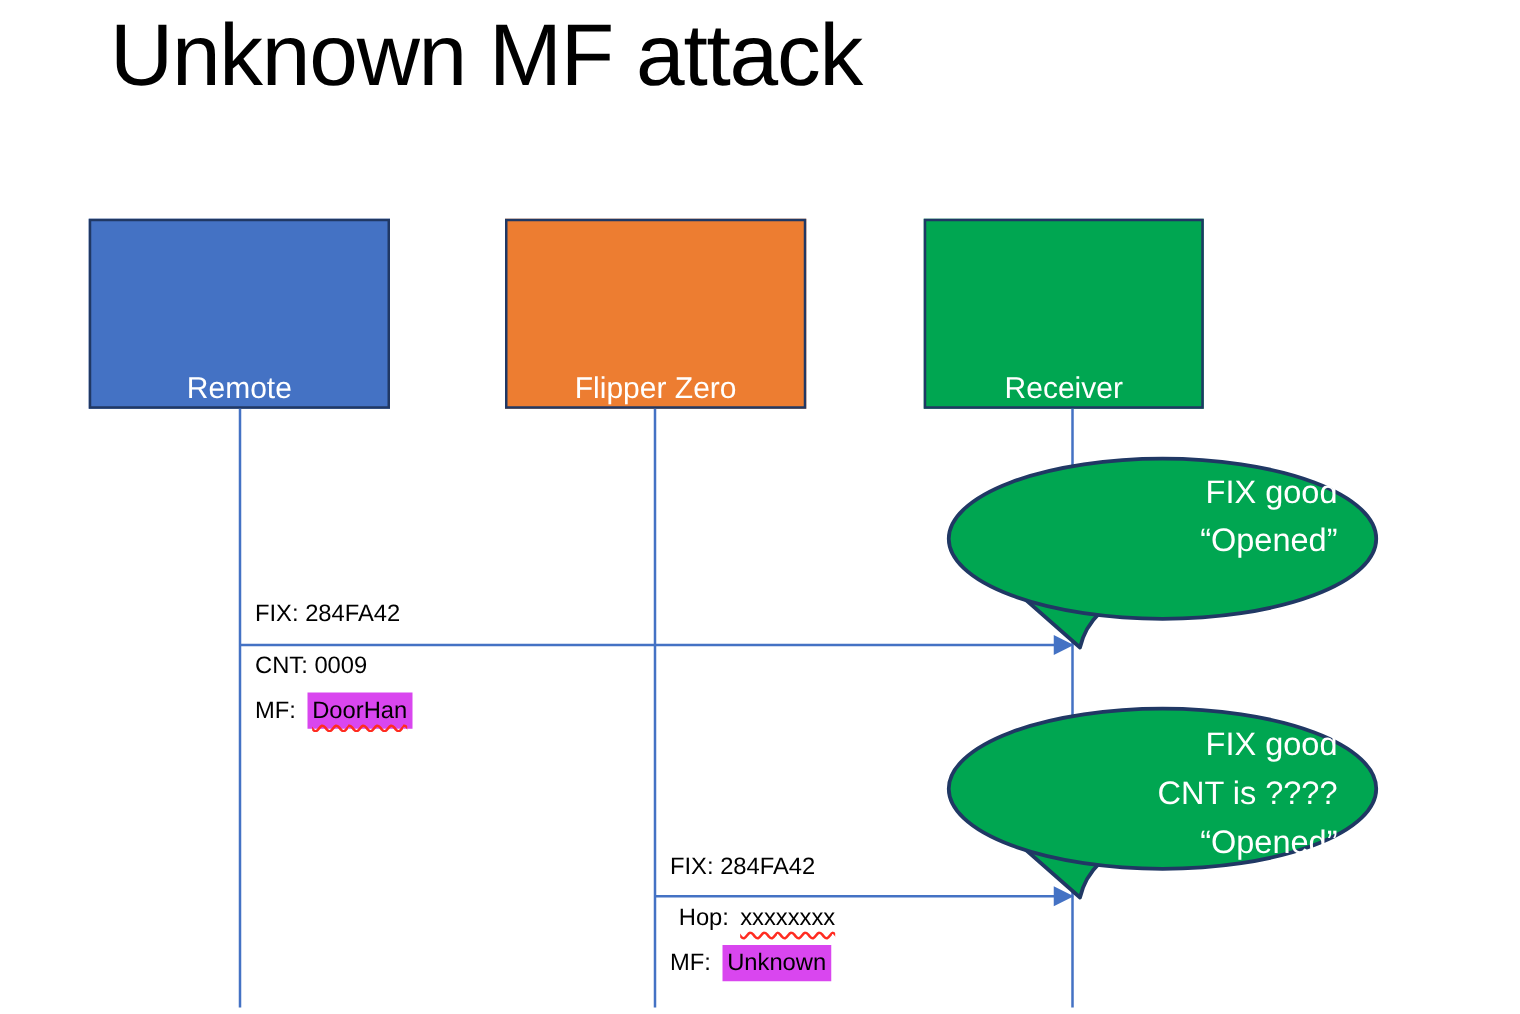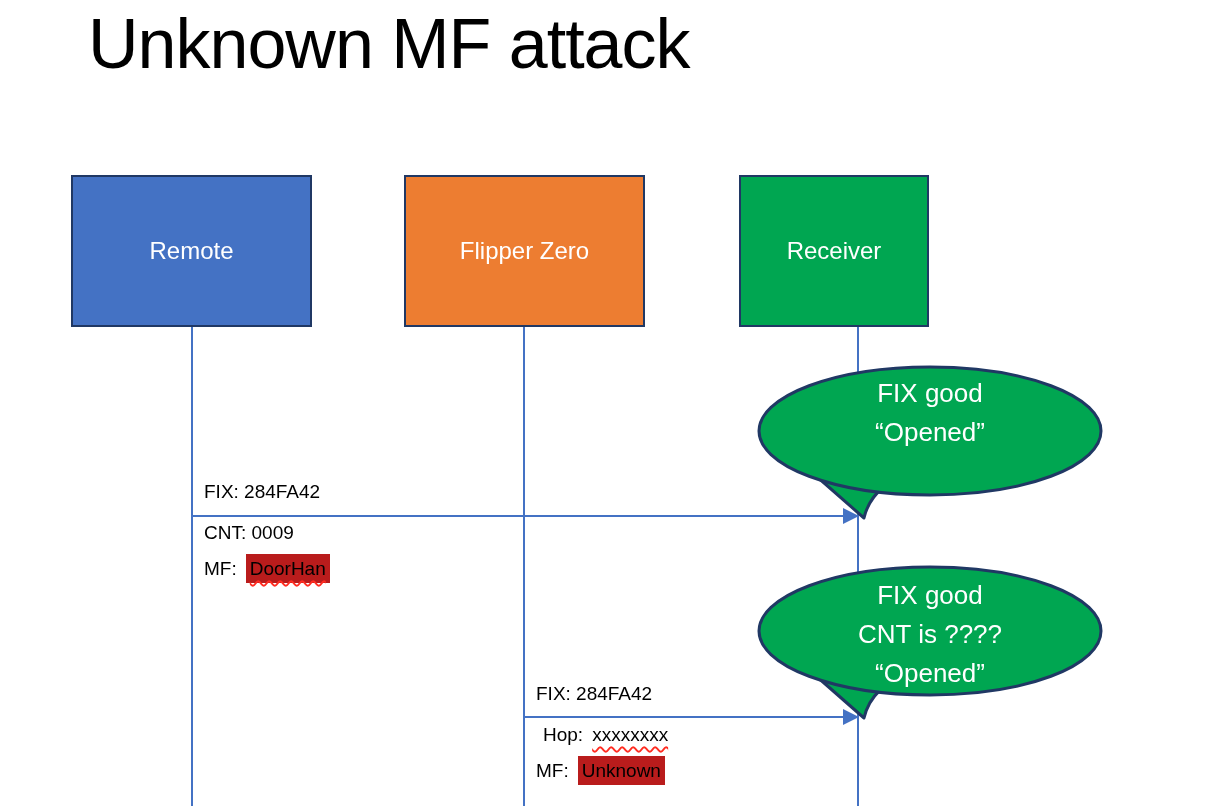--- a/index.html
+++ b/index.html
@@ -26,28 +26,28 @@
     white-space: nowrap;
   }
   .actor {
     position: absolute;
     top: 175px;
     height: 152px;
     width: 241px;
     box-sizing: border-box;
     border: 2.5px solid #203864;
     display: flex;
-    align-items: center;
+    align-items: flex-end;
     justify-content: center;
     color: #ffffff;
     font-size: 24px;
   }
   .actor-remote   { left: 40px;  background: #4472C4; }
   .actor-flipper  { left: 373px; background: #ED7D31; }
-  .actor-receiver { left: 708px; width: 190px; background: #00A651; }
+  .actor-receiver { left: 708px; width: 224px; background: #00A651; }
 
   .lifeline {
     position: absolute;
     top: 327px;
     width: 2px;
     height: 479px;
     background: #4472C4;
   }
   .ll-remote   { left: 160px; }
   .ll-flipper  { left: 492px; }
@@ -79,37 +79,37 @@
     color: #000000;
   }
   .m1-l1 { left: 173px; top: 481px; }
   .m1-l2 { left: 173px; top: 522px; }
   .m1-l3 { left: 173px; top: 558px; }
   .m2-l1 { left: 505px; top: 683px; }
   .m2-l2 { left: 512px; top: 724px; }
   .m2-l3 { left: 505px; top: 760px; }
 
   .val { margin-left: 9px; }
-  .hl  { background: #b91c1c; padding: 4px 4px; }
+  .hl  { background: #d946ef; padding: 4px 4px; }
   .misspell {
     text-decoration: underline;
     text-decoration-style: wavy;
     text-decoration-color: #FF2C21;
     text-decoration-thickness: 2px;
     text-underline-offset: 5px;
   }
 
   .callout-svg { position: absolute; }
   .c1-svg { left: 712px; top: 360px; }
   .c2-svg { left: 712px; top: 560px; }
 
   .callout-text {
     position: absolute;
     width: 280px;
-    text-align: center;
+    text-align: right;
     color: #ffffff;
     font-size: 26px;
     line-height: 39px;
     white-space: nowrap;
   }
   .c1-text { left: 759px; top: 374px; }
   .c2-text { left: 759px; top: 576px; }
 </style>
 </head>
 <body>

